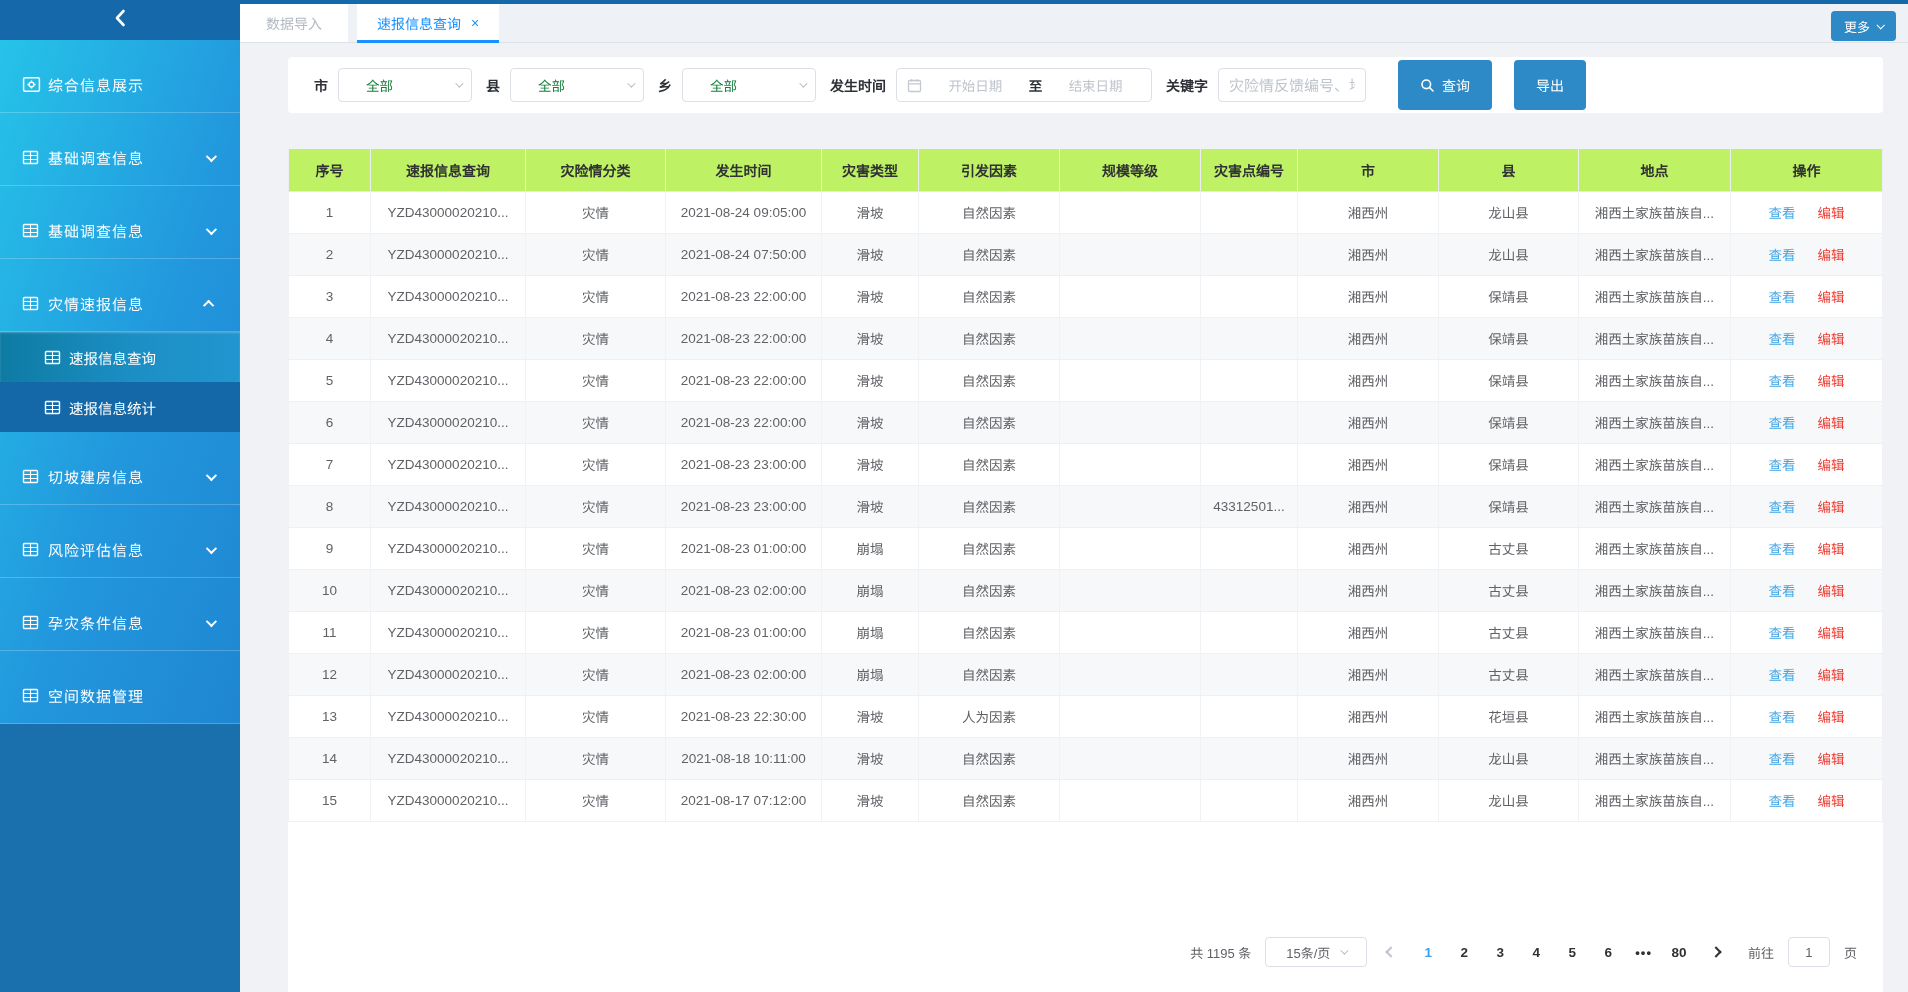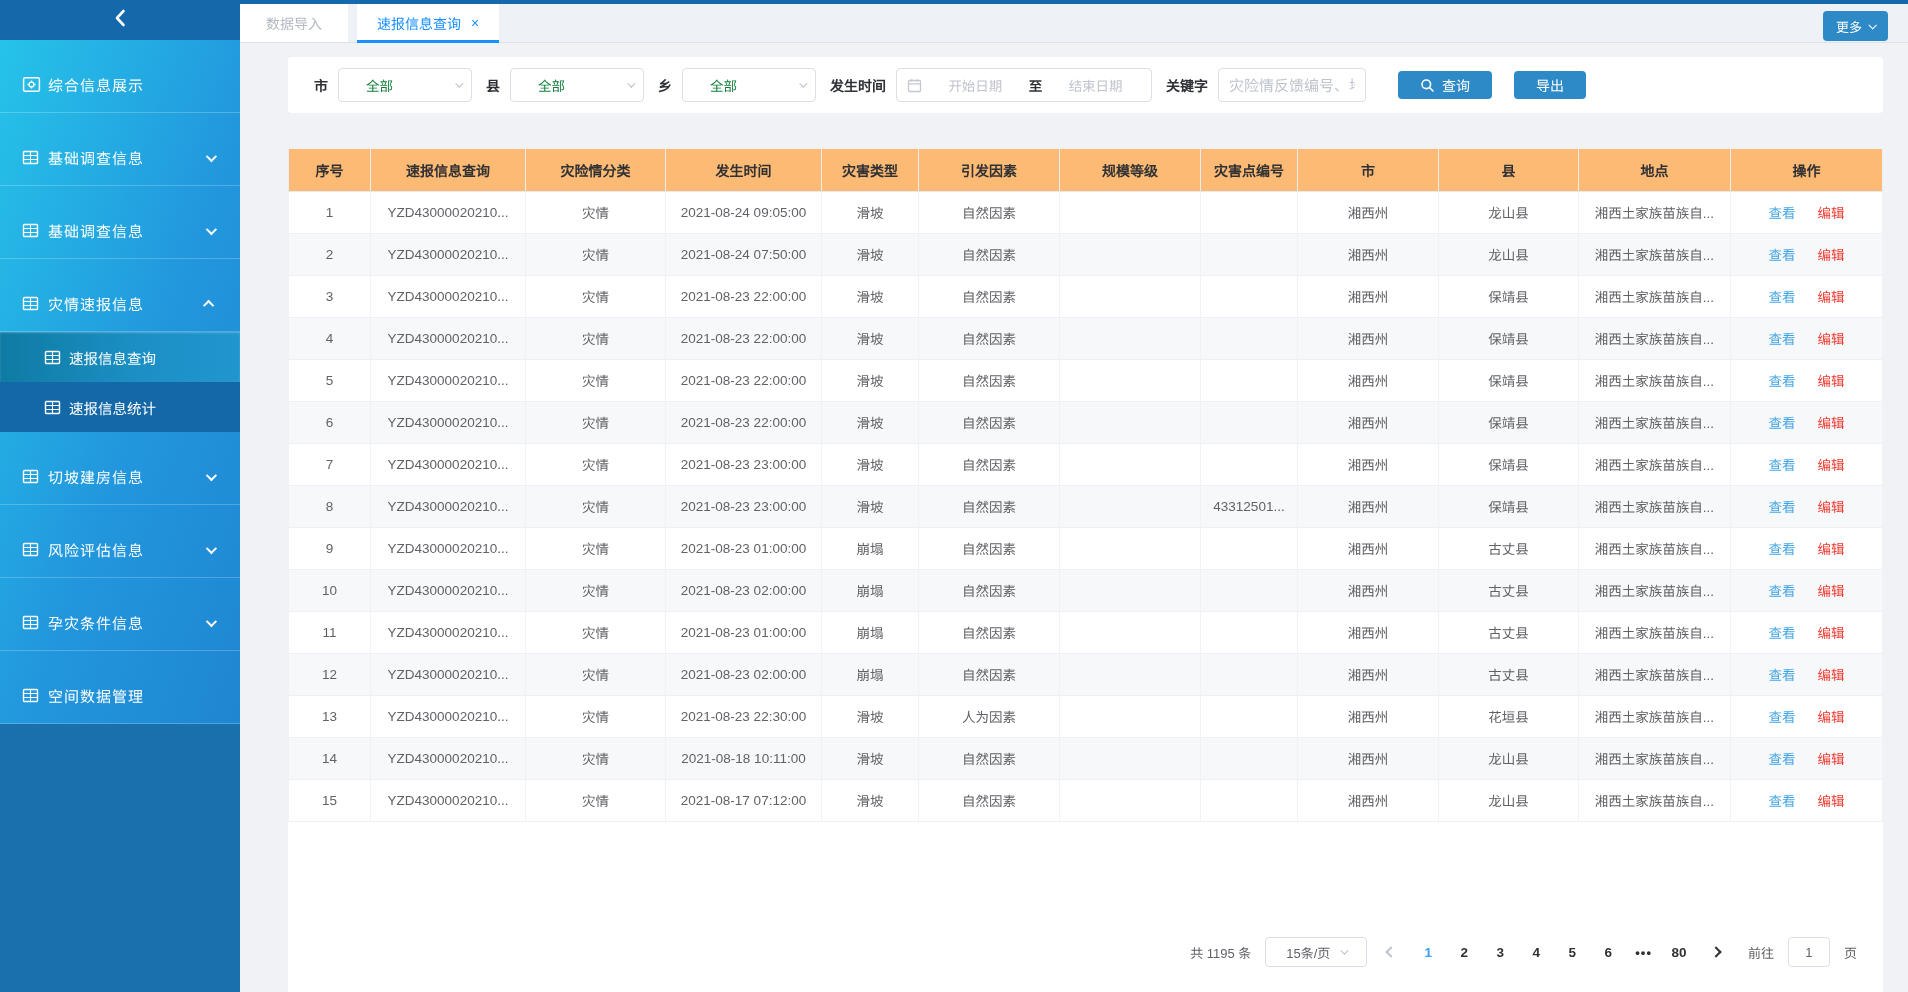--- a/index.html
+++ b/index.html
@@ -30,21 +30,21 @@
   
   .content { flex:1; display:flex; flex-direction:column; min-width:0; position:relative; }
   .top-strip { height:4px; background:#1569ab; }
   .tabbar { height:39px; background:#eef1f6; border-bottom:1px solid #dde2ea;
     display:flex; align-items:stretch; position:relative; }
   .tab { background:#fff; display:flex; align-items:center; padding:0 26px; margin-right:9px;
     font-size:14px; color:#b4bac4; cursor:pointer; position:relative; }
   .tab.active { color:#1890ff; padding:0 20px; }
   .tab.active::after { content:""; position:absolute; left:0; right:0; bottom:-1px; height:3px; background:#1890ff; }
   .tab .close { margin-left:10px; font-size:14px; color:#1890ff; }
-  .more-btn { position:absolute; right:20px; top:7px; height:30px; padding:0 13px;
+  .more-btn { position:absolute; right:12px; top:7px; height:30px; padding:0 13px;
     background:#2e89c7; color:#fff; font-size:13px; border:none; border-radius:4px;
     display:flex; align-items:center; gap:7px; cursor:pointer; }
   .more-btn .chev { width:6px; height:6px; border-width:1.5px; transform:rotate(45deg) translateY(-1px); }
 
   .body-area { flex:1; display:flex; flex-direction:column; padding:14px 25px 0 48px; min-height:0; }
 
   
   .filter-card { background:#fff; border-radius:4px; height:56px; display:flex; align-items:center;
     padding:0 18px 0 26px; gap:10px; flex:0 0 56px; }
   .f-label { font-size:14px; color:#2d3035; font-weight:700; white-space:nowrap; }
@@ -52,29 +52,29 @@
     display:flex; align-items:center; padding:0 10px 0 12px; cursor:pointer; margin-right:4px; }
   .sel .val { flex:1; font-size:13.5px; color:#15803d;margin-left:15px; }
   .sel .chev, .psel .chev { width:6px; height:6px; border-color:#b6bcc6; border-width:1.5px; transform:rotate(45deg) translateY(-2px); }
   .date-box { width:256px; height:34px; border:1px solid #dcdfe6; border-radius:4px; background:#fff;
     display:flex; align-items:center; padding:0 10px; gap:8px; margin-right:4px; cursor:text; }
   .date-box .ph { font-size:13.5px; color:#bfc4cc; flex:1; text-align:center; }
   .date-box .to { font-size:13.5px; color:#2d3035; font-weight:700; }
   .kw-input { width:148px; height:34px; border:1px solid #dcdfe6; border-radius:4px; padding:0 10px;
     font-size:15px; color:#606266; font-family:inherit; }
   .kw-input::placeholder { color:#bfc4cc; }
-  .btn { height:28px; border:none; border-radius:4px; background:#2e89c7; color:#fff; font-size:14px;
+  .btn { height:50px; border:none; border-radius:4px; background:#2e89c7; color:#fff; font-size:14px;
     padding:0 22px; cursor:pointer; display:flex; align-items:center; gap:7px; font-family:inherit; }
   .btn.search { margin-left:22px; }
   .btn.export { margin-left:12px; }
 
   
   .table-card { background:#fff; margin-top:36px; flex:1; display:flex; flex-direction:column; min-height:0; }
   table { border-collapse:collapse; table-layout:fixed; width:1595px; }
-  th { height:42px; font-size:14px; font-weight:700; color:#303133; background:#fdba74;
+  th { height:42px; font-size:14px; font-weight:700; color:#303133; background:#bef264;
     border-bottom:1px solid #e6e9f0; border-right:1px solid #eceef4; text-align:center; }
   th:first-child { border-left:1px solid #eceef4; }
   td { height:42px; font-size:13.5px; color:#606266; text-align:center;
     border-bottom:1px solid #eef0f5; border-right:1px solid #f0f2f6; overflow:hidden;
     white-space:nowrap; text-overflow:ellipsis; padding:0 4px; }
   td:first-child { border-left:1px solid #f0f2f6; }
   tr.stripe td { background:#f7f8fa; }
   .a-view { color:#42a5e5; margin-right:22px; cursor:pointer; text-decoration:none; }
   .a-edit { color:#ef3b30; cursor:pointer; text-decoration:none; }
 

